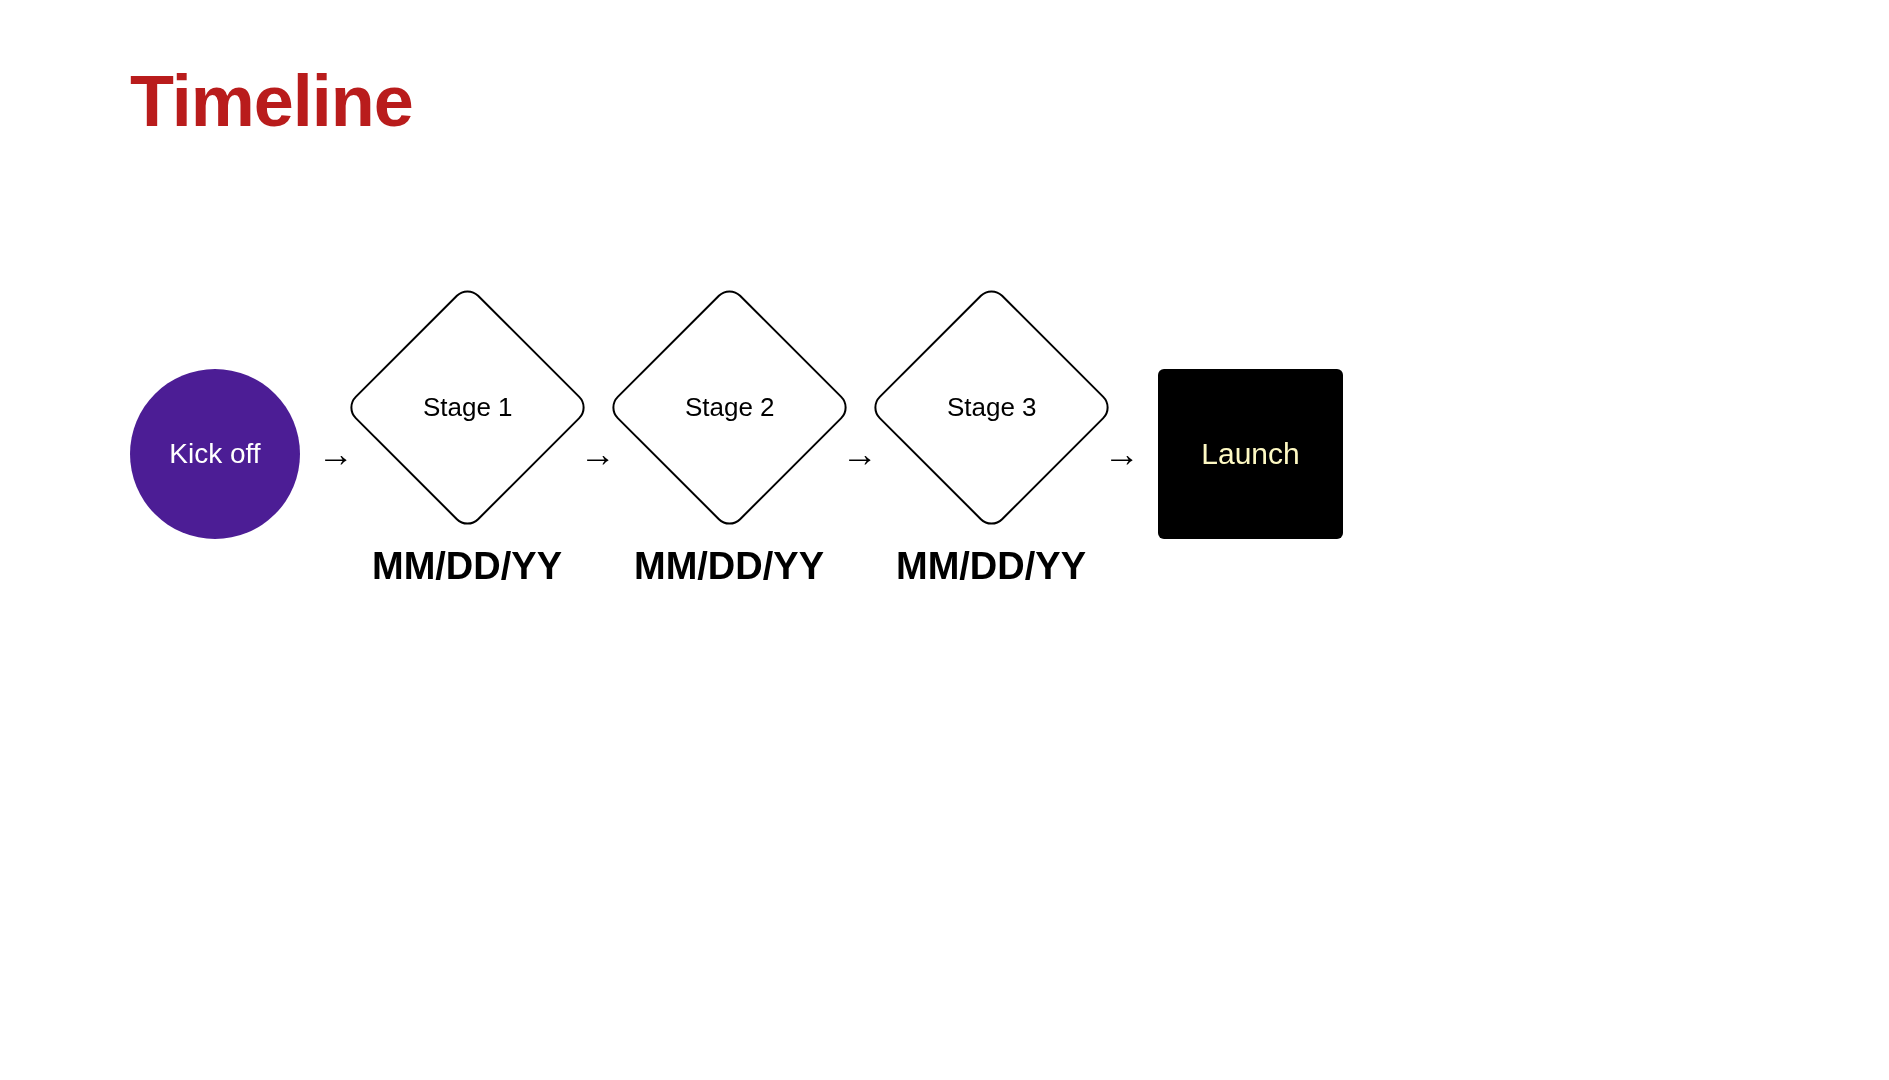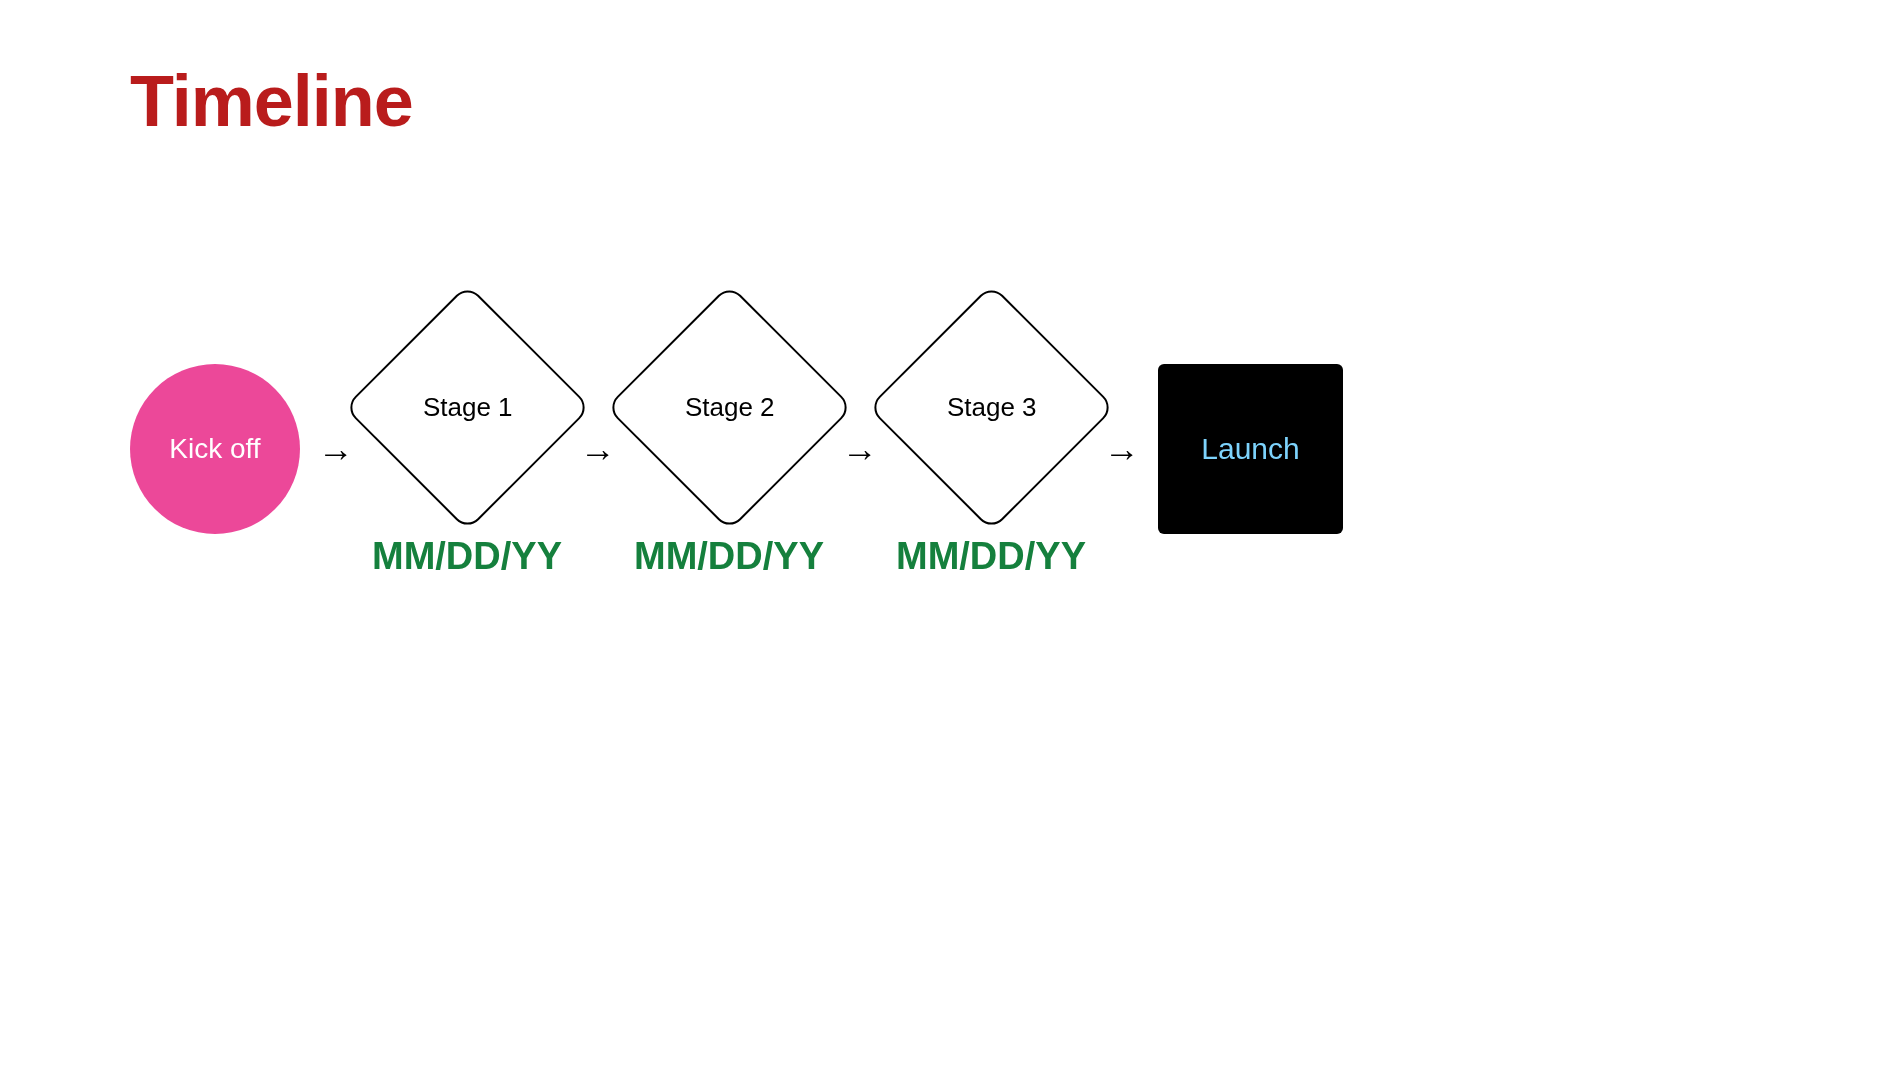--- a/index.html
+++ b/index.html
@@ -33,21 +33,21 @@
       display: flex;
       align-items: center;
       gap: 0;
     }
 
     
     .kickoff-circle {
       width: 170px;
       height: 170px;
       border-radius: 50%;
-      background: #ec4899;
+      background: #4c1d95;
       display: flex;
       align-items: center;
       justify-content: center;
       flex-shrink: 0;
     }
 
     .kickoff-circle span {
       color: #ffffff;
       font-size: 28px;
       font-weight: 400;
@@ -87,42 +87,42 @@
 
     .diamond-inner {
       transform: rotate(-45deg);
       font-size: 26px;
       font-weight: 400;
       color: #000000;
       text-align: center;
     }
 
     .stage-date {
-      margin-top: 40px;
+      margin-top: 50px;
       font-size: 38px;
       font-weight: 700;
-      color: #15803d;
+      color: #000000;
       letter-spacing: 0px;
       white-space: nowrap;
     }
 
     
     .launch-box {
       width: 185px;
       height: 170px;
       background: #000000;
       border-radius: 6px;
       display: flex;
       align-items: center;
       justify-content: center;
       flex-shrink: 0;
     }
 
     .launch-box span {
-      color: #7dd3fc;
+      color: #fef9c3;
       font-size: 30px;
       font-weight: 400;
     }
 
     
     .launch-wrapper {
       display: flex;
       flex-direction: column;
       align-items: center;
     }

